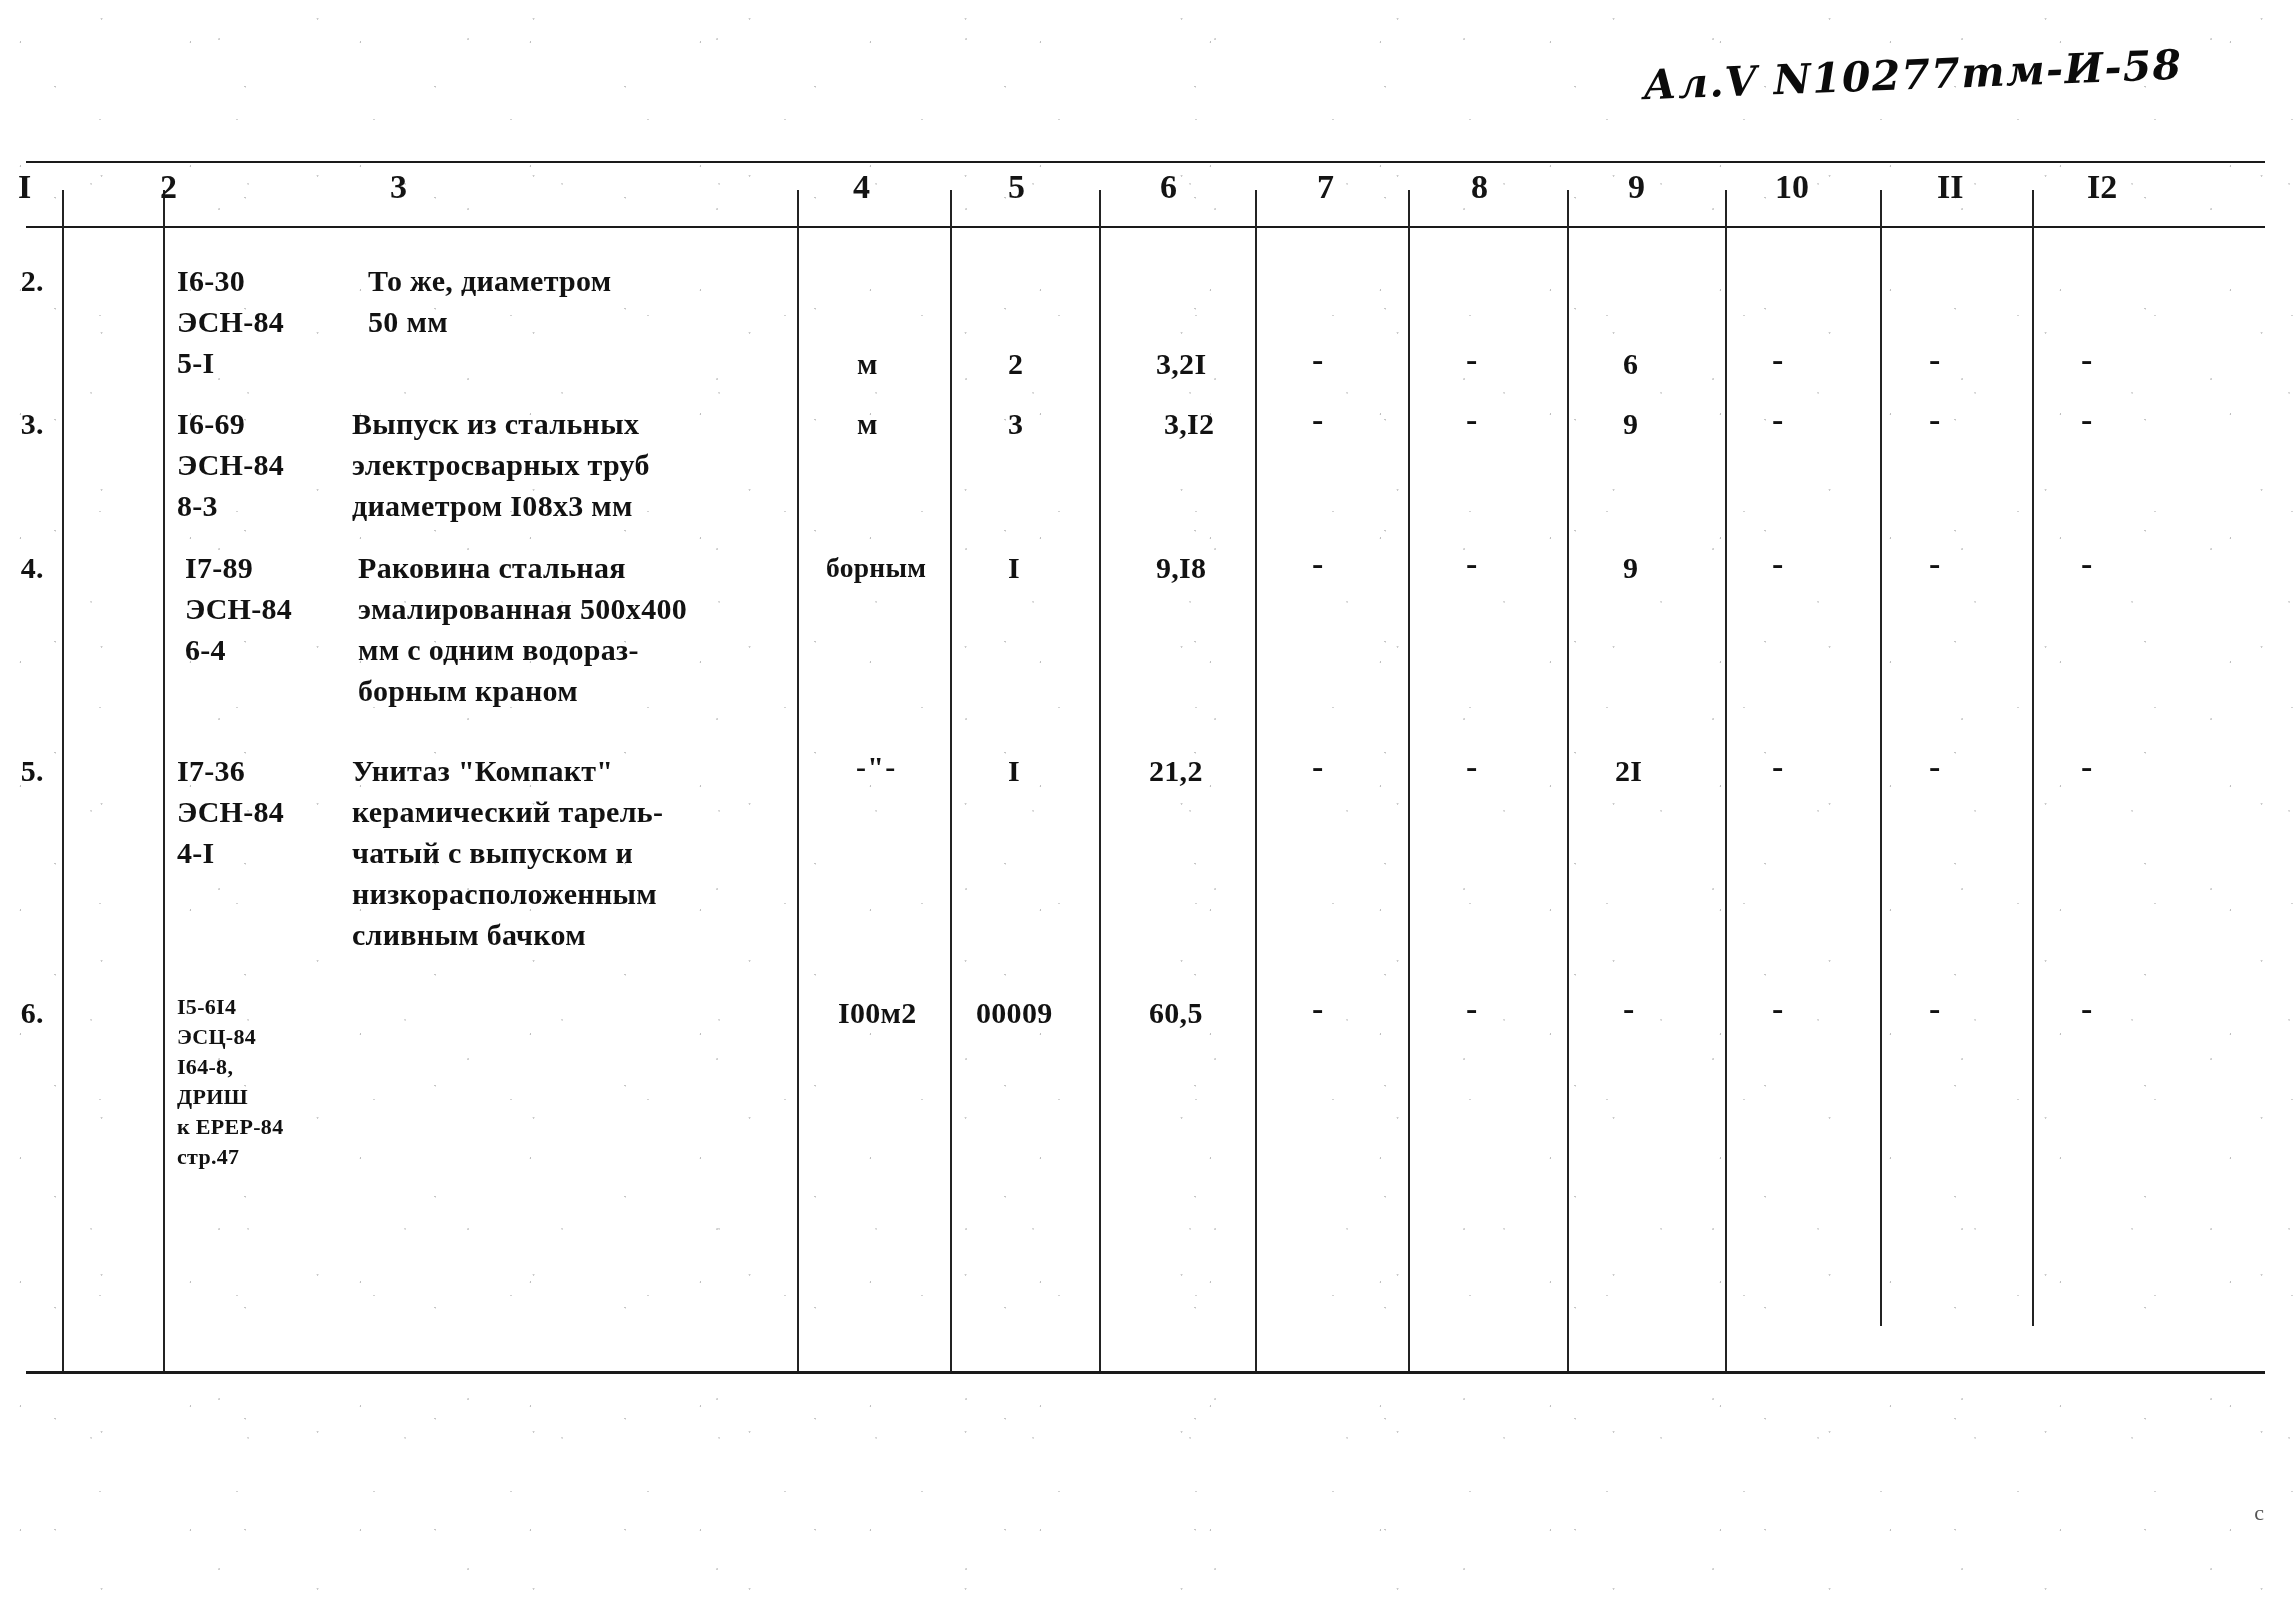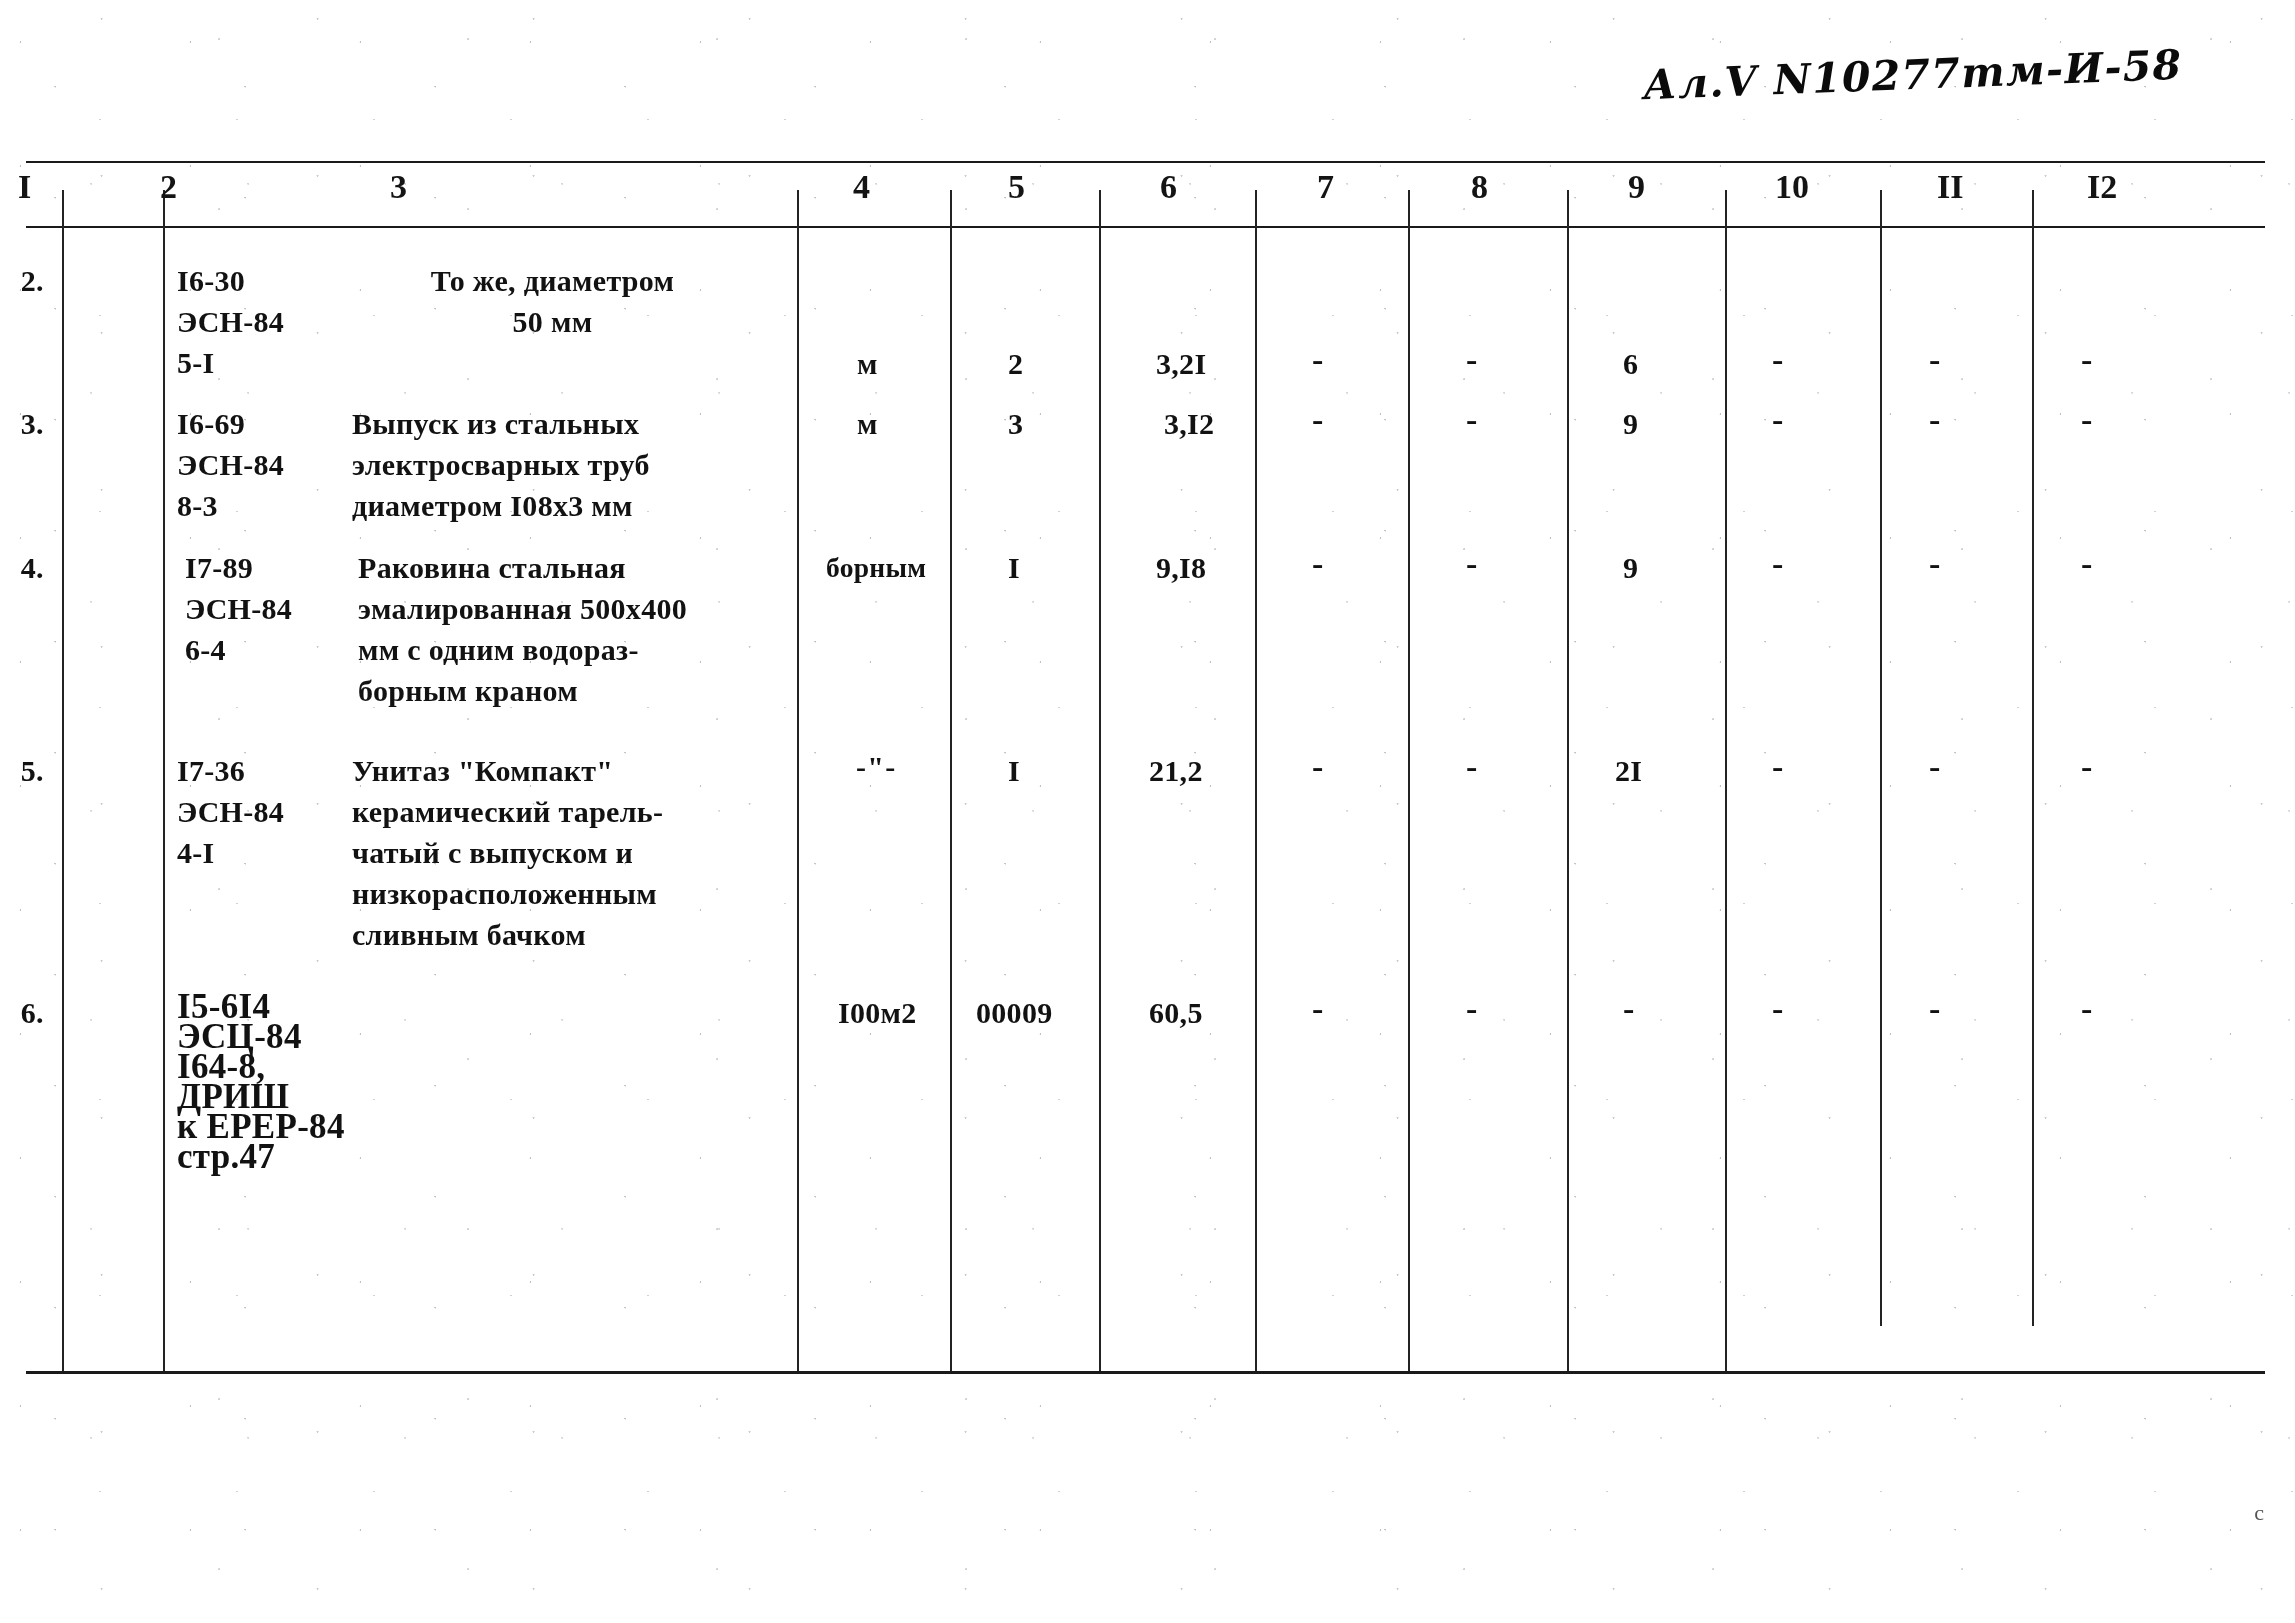--- a/index.html
+++ b/index.html
@@ -93,21 +93,21 @@
     color: #121212;
     line-height: 41px;
     white-space: pre-line;
     letter-spacing: 0.3px;
   }
   .cell.code {
     line-height: 41px;
   }
   .cell.code.tight {
     line-height: 30px;
-    font-size: 35px;
+    font-size: 22px;
   }
   .cell.num {
     text-align: left;
   }
   .cell.dash {
     font-size: 34px;
     font-weight: 900;
   }
   #corner-mark {
     position: absolute;
@@ -153,21 +153,21 @@
   <div class="colnum" style="left:1445px;">8</div>
   <div class="colnum" style="left:1602px;">9</div>
   <div class="colnum" style="left:1749px;">10</div>
   <div class="colnum" style="left:1911px;">II</div>
   <div class="colnum" style="left:2061px;">I2</div>
 
   <div class="cell" style="left:-5.2px;  top:99px;">2.</div>
   <div class="cell code" style="left:151px; top:99px;">I6-30
 ЭСН-84
 5-I</div>
-  <div class="cell" style="left:314px; top:99px; width:425px;text-align:center;">То же, диаметром
+  <div class="cell" style="left:342px; top:99px; width:425px;">То же, диаметром
 50 мм</div>
   <div class="cell num" style="left:831px; top:182px;">м</div>
   <div class="cell num" style="left:982px; top:182px;">2</div>
   <div class="cell num" style="left:1130px; top:182px;">3,2I</div>
   <div class="cell num dash" style="left:1286px; top:178px;">-</div>
   <div class="cell num dash" style="left:1440px; top:178px;">-</div>
   <div class="cell num" style="left:1597px; top:182px;">6</div>
   <div class="cell num dash" style="left:1746px; top:178px;">-</div>
   <div class="cell num dash" style="left:1903px; top:178px;">-</div>
   <div class="cell num dash" style="left:2055px; top:178px;">-</div>

